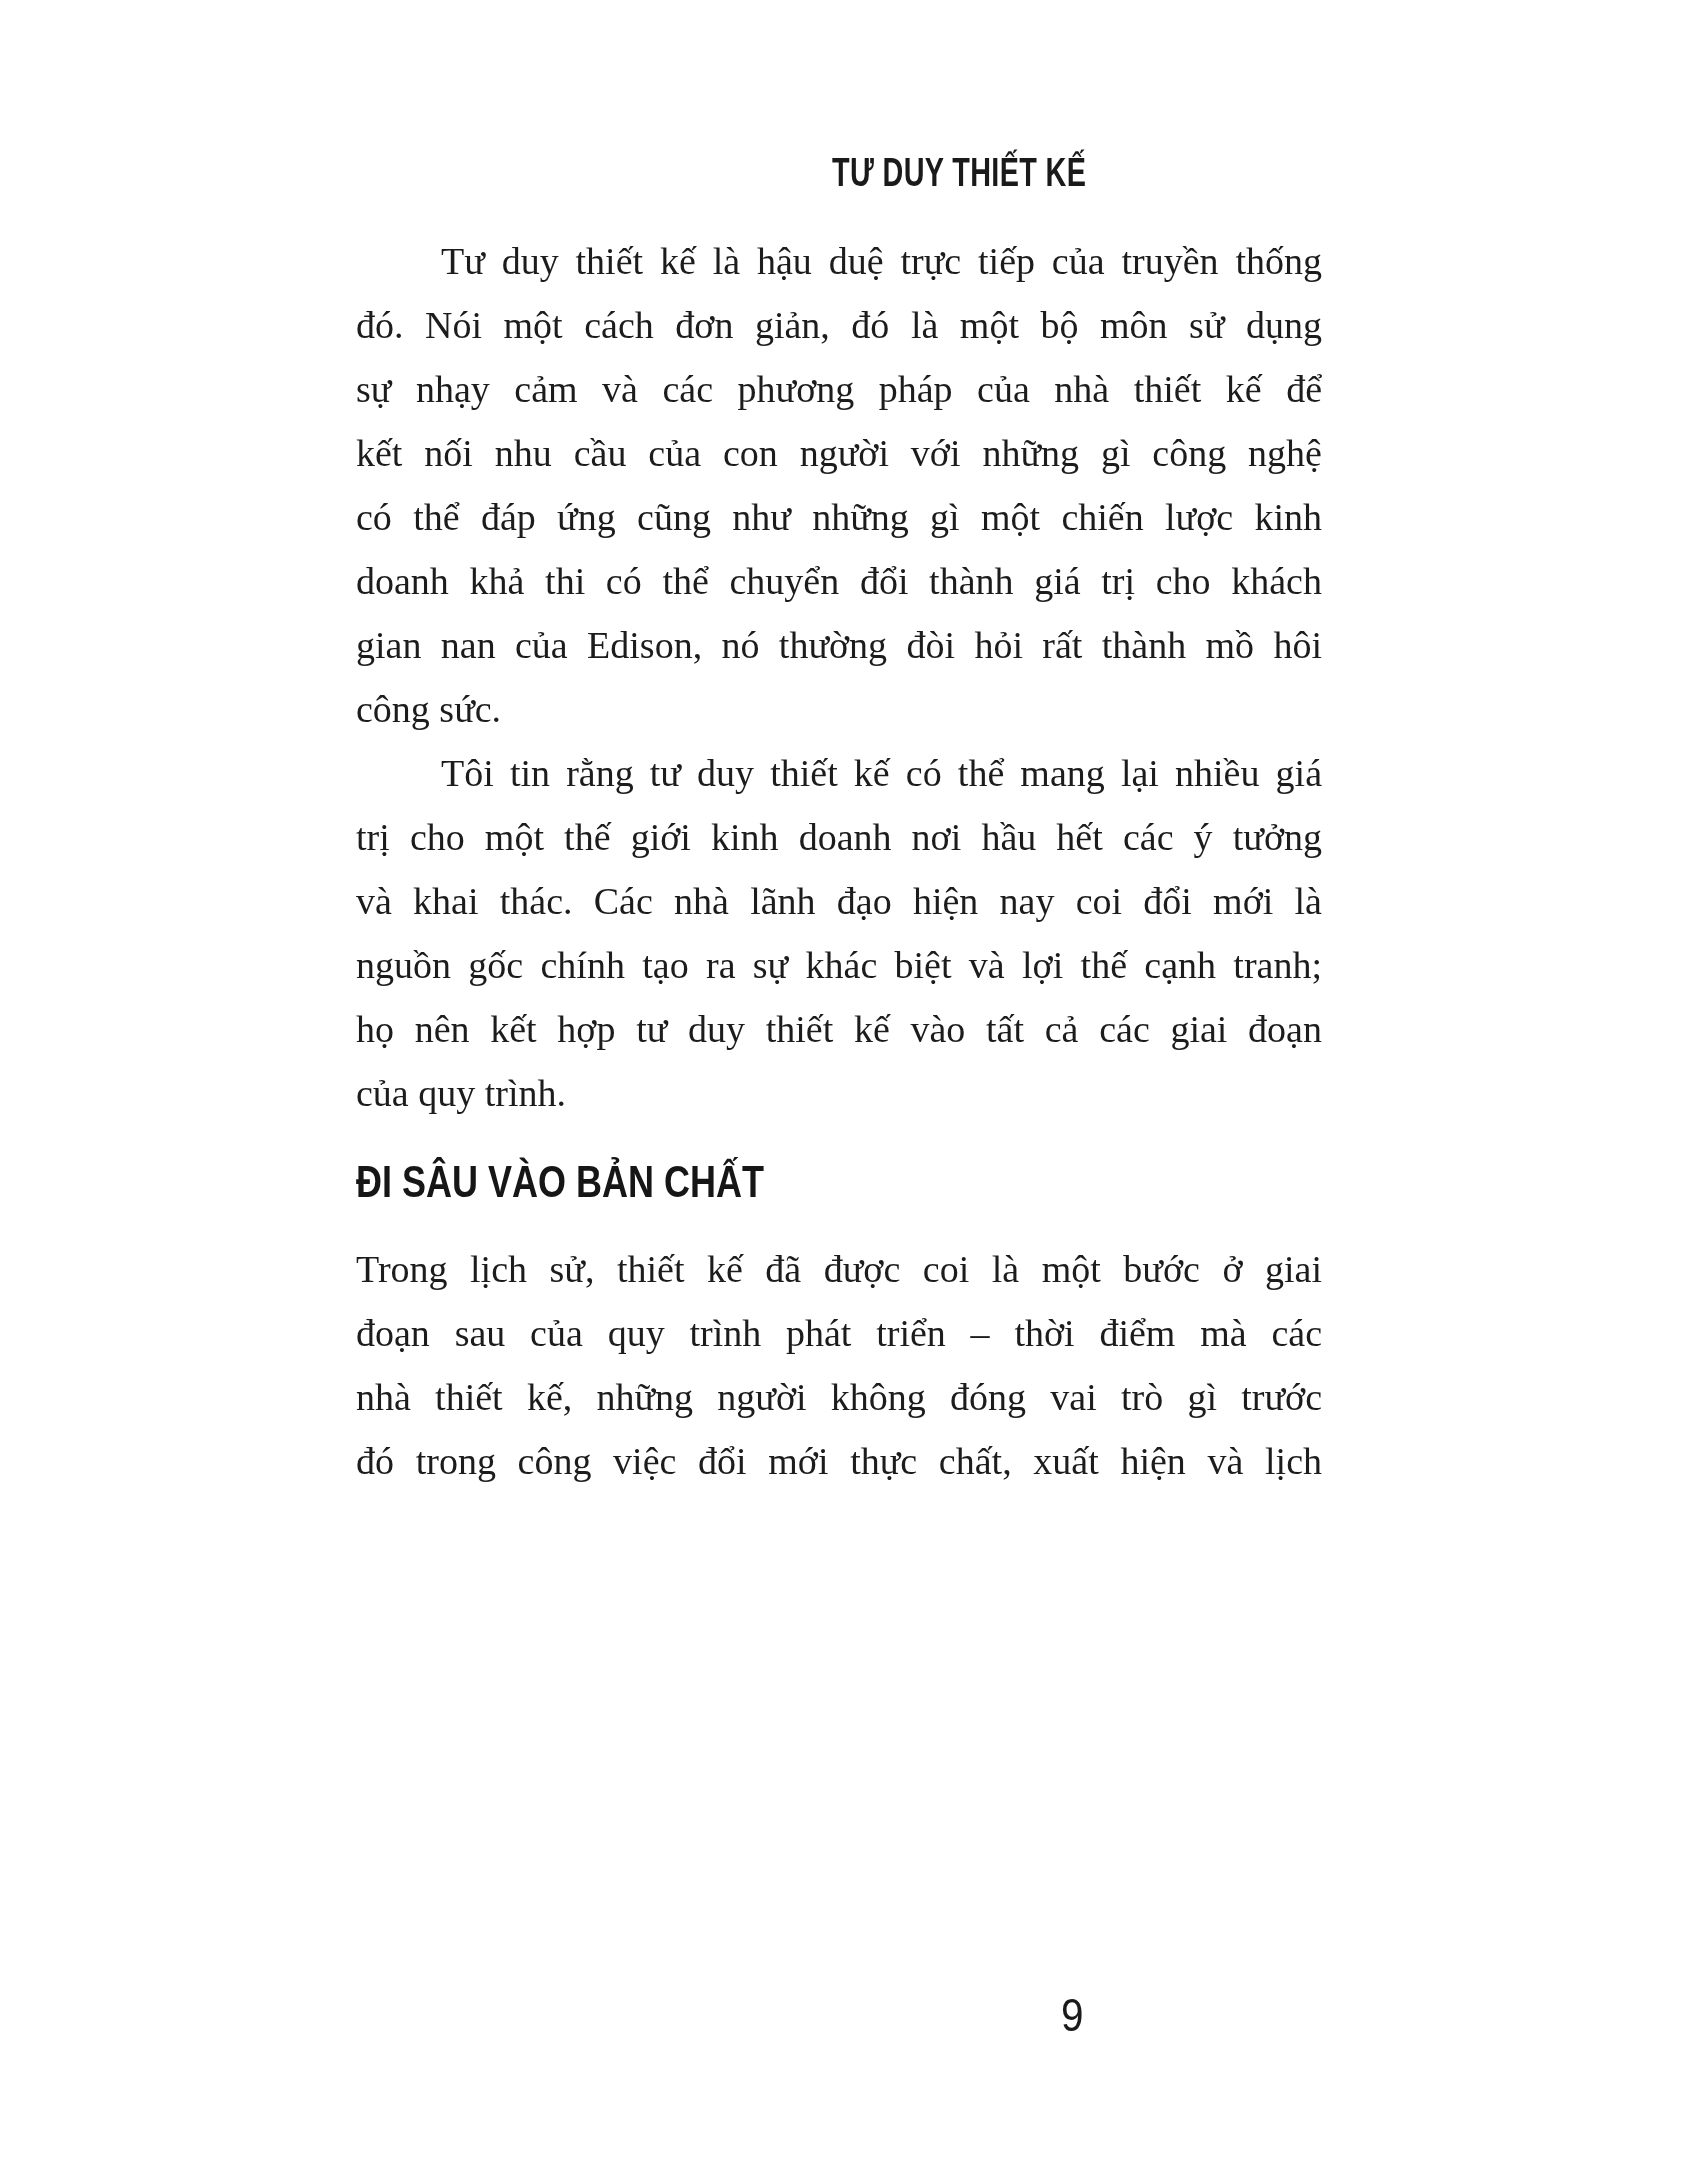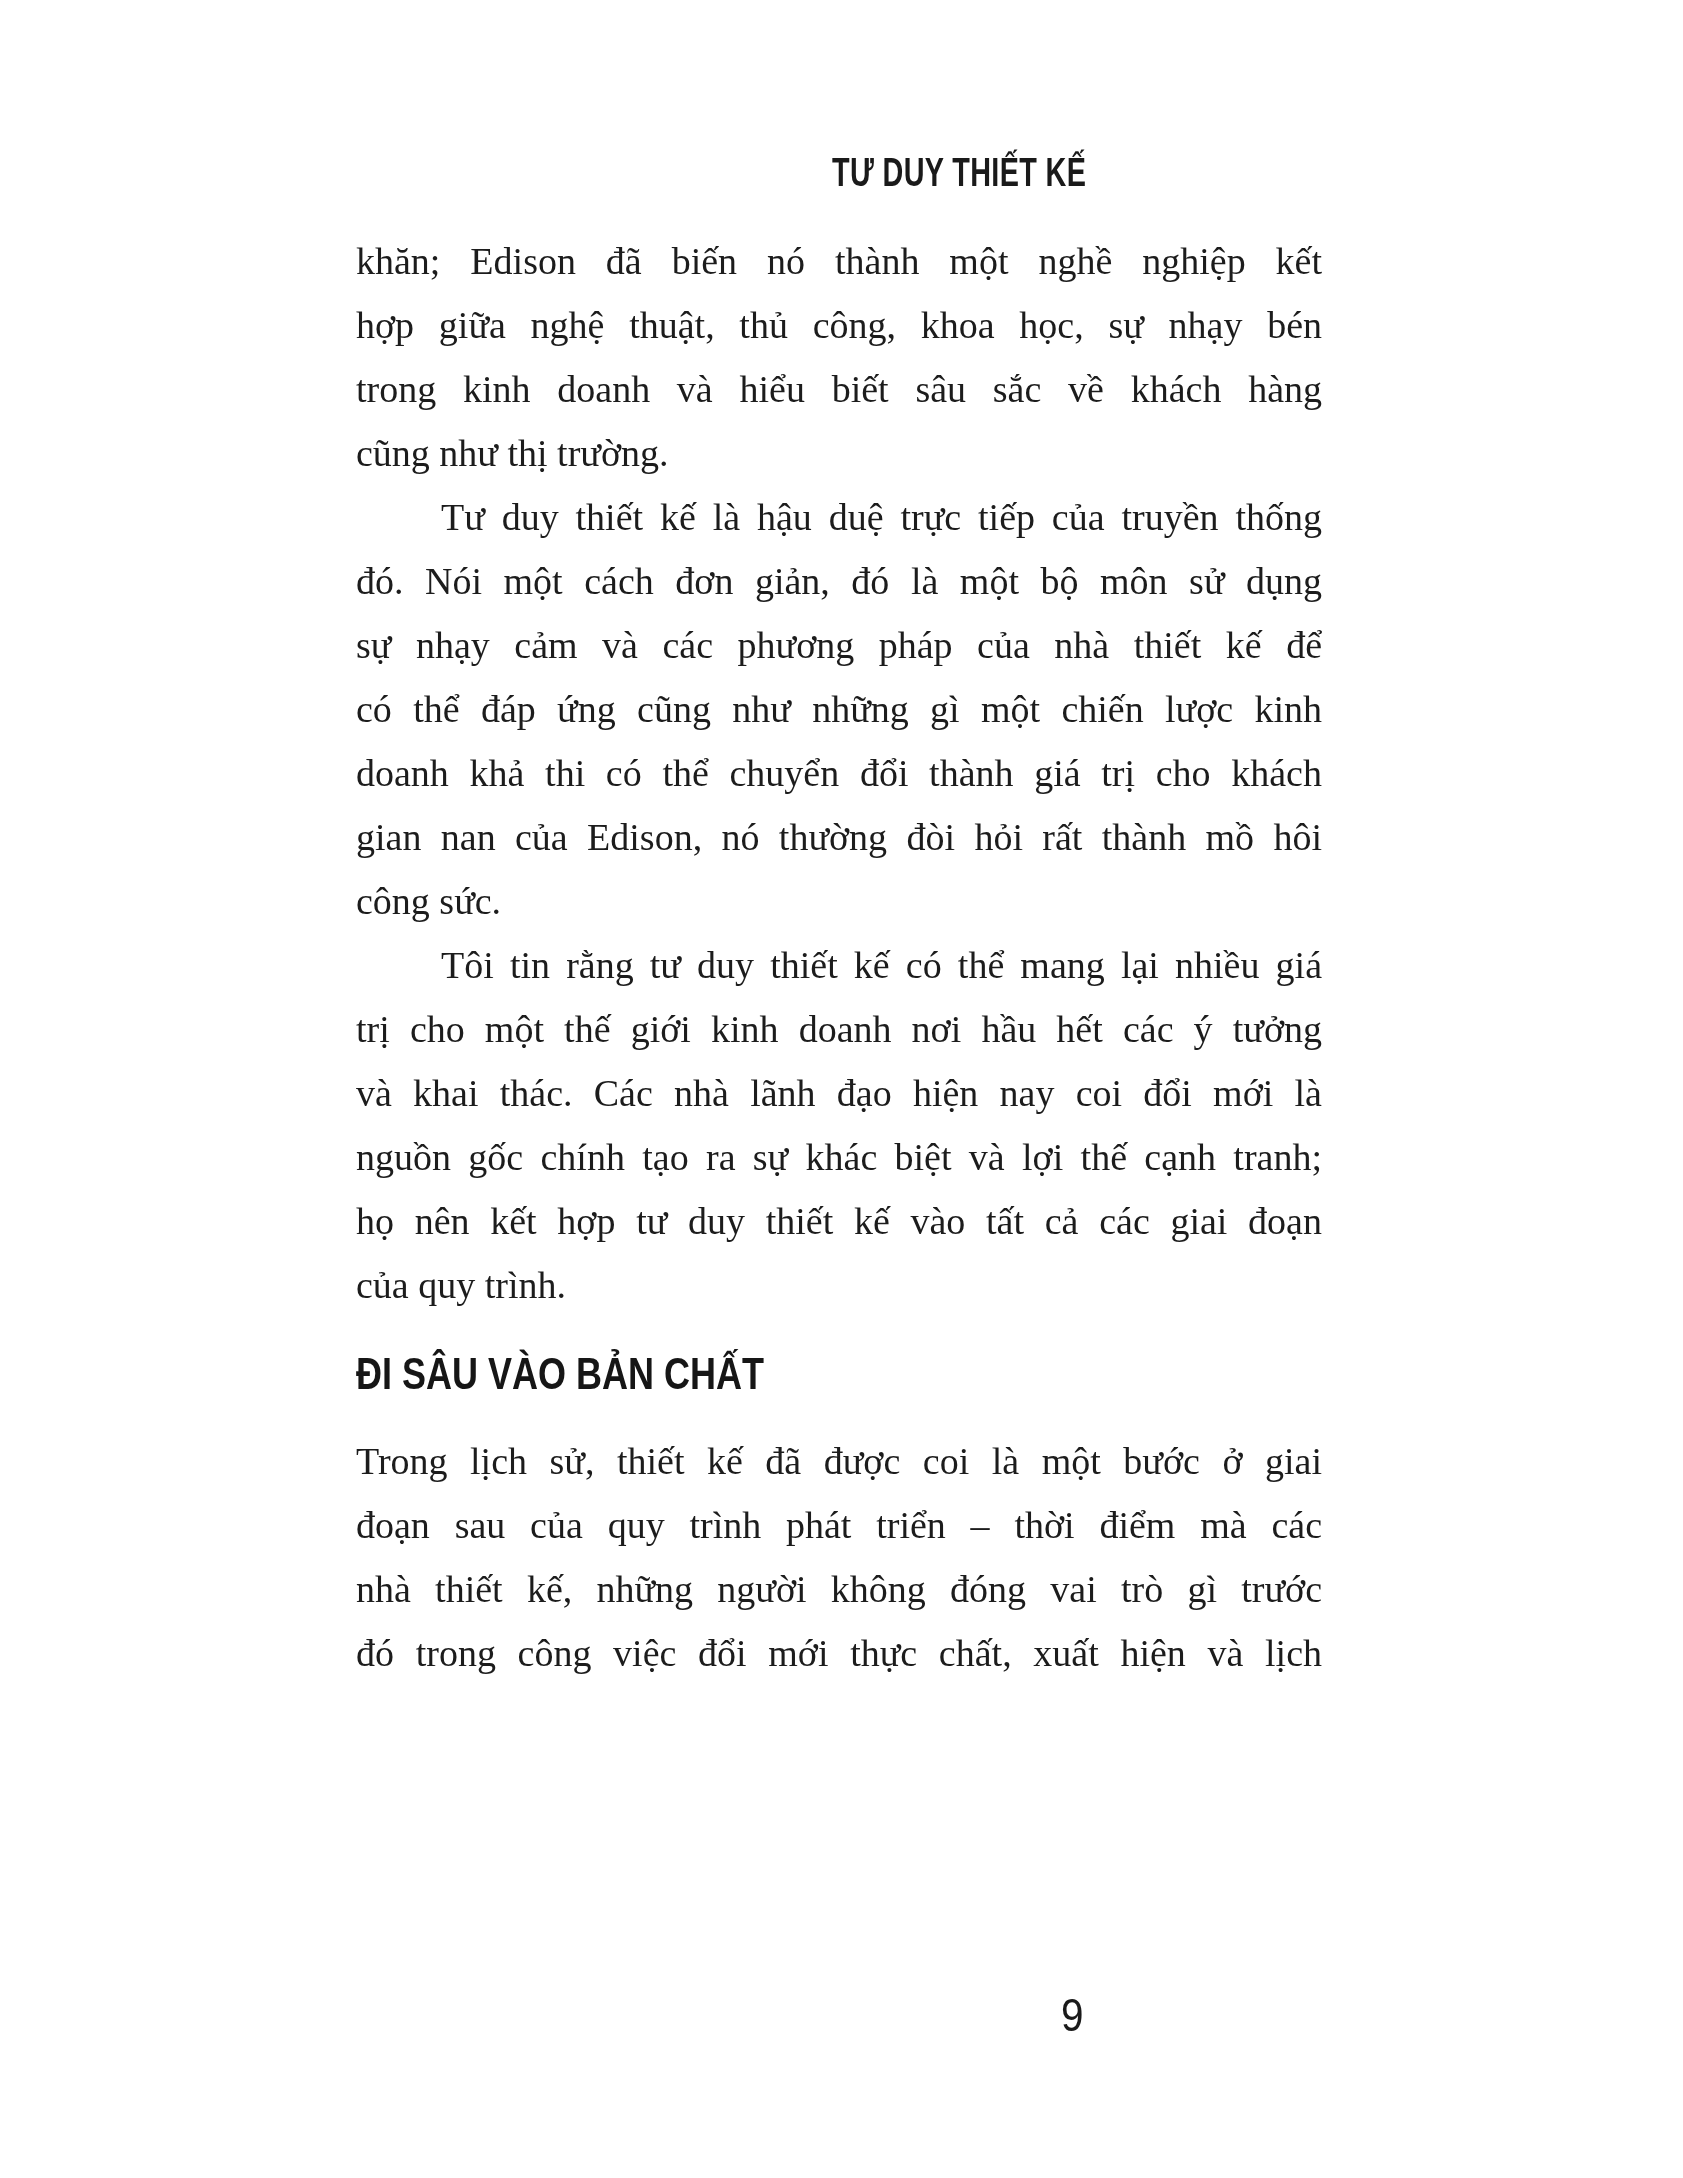--- a/index.html
+++ b/index.html
@@ -91,31 +91,26 @@
 <body>
 
 <div class="page">
 
   <div class="running-head">
     <span class="condense">TƯ DUY THIẾT KẾ</span>
   </div>
 
   <div class="body-block">
 
-    <div>
-      <div class="line">khăn; Edison đã biến nó thành một nghề nghiệp kết</div>
-      <div class="line">hợp giữa nghệ thuật, thủ công, khoa học, sự nhạy bén</div>
-      <div class="line">trong kinh doanh và hiểu biết sâu sắc về khách hàng</div>
-      <div class="line para-end">cũng như thị trường.</div>
-    </div>
 
     <div>
       <div class="line first-indent">Tư duy thiết kế là hậu duệ trực tiếp của truyền thống</div>
       <div class="line">đó. Nói một cách đơn giản, đó là một bộ môn sử dụng</div>
       <div class="line">sự nhạy cảm và các phương pháp của nhà thiết kế để</div>
+      <div class="line">kết nối nhu cầu của con người với những gì công nghệ</div>
       <div class="line">có thể đáp ứng cũng như những gì một chiến lược kinh</div>
       <div class="line">doanh khả thi có thể chuyển đổi thành giá trị cho khách</div>
       <div class="line">gian nan của Edison, nó thường đòi hỏi rất thành mồ hôi</div>
       <div class="line para-end">công sức.</div>
     </div>
 
     <div>
       <div class="line first-indent">Tôi tin rằng tư duy thiết kế có thể mang lại nhiều giá</div>
       <div class="line">trị cho một thế giới kinh doanh nơi hầu hết các ý tưởng</div>
       <div class="line">và khai thác. Các nhà lãnh đạo hiện nay coi đổi mới là</div>

